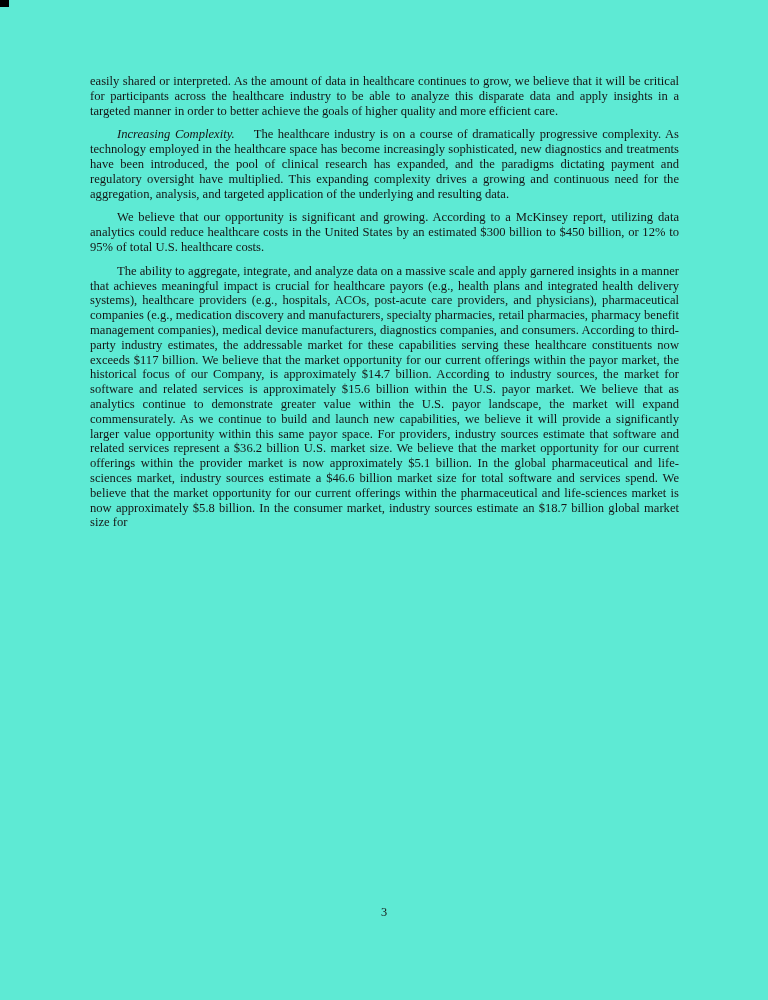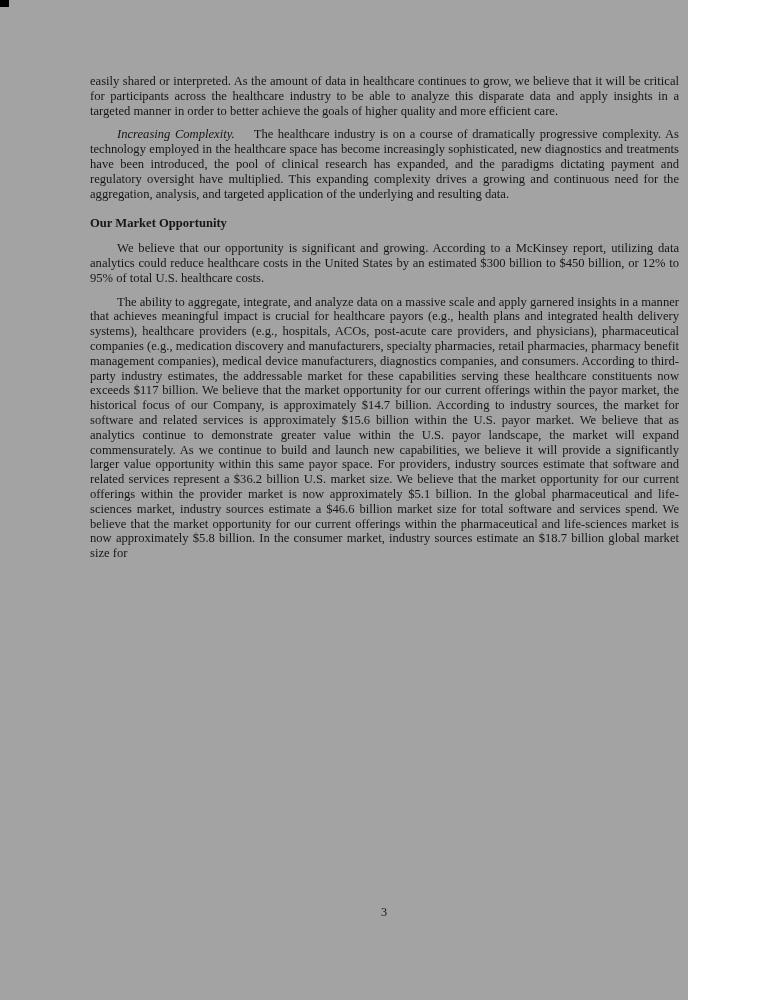--- a/index.html
+++ b/index.html
@@ -2,23 +2,23 @@
 <html><head>
   <meta charset="utf-8">
   <style>
     html, body {
       margin: 0;
       padding: 0;
       background: #ffffff;
     }
     .page {
       position: relative;
-      width: 688px;
+      width: 768px;
       height: 1000px;
-      background: #a3a3a3;
+      background: #5eead4;
       font-family: "Liberation Serif", "DejaVu Serif", serif;
       color: #161616;
       overflow: hidden;
     }
     .corner-artifact {
       position: absolute;
       top: 0;
       left: 0;
       width: 9px;
       height: 7px;
@@ -66,21 +66,20 @@
 <div class="page">
 
   <div class="corner-artifact"></div>
 
   <div class="content">
 
     <p class="para">easily shared or interpreted. As the amount of data in healthcare continues to grow, we believe that it will be critical for participants across the healthcare industry to be able to analyze this disparate data and apply insights in a targeted manner in order to better achieve the goals of higher quality and more efficient care.</p>
 
     <p class="para indented"><span class="lead-italic">Increasing Complexity.</span><span>The healthcare industry is on a course of dramatically progressive complexity. As technology employed in the healthcare space has become increasingly sophisticated, new diagnostics and treatments have been introduced, the pool of clinical research has expanded, and the paradigms dictating payment and regulatory oversight have multiplied. This expanding complexity drives a growing and continuous need for the aggregation, analysis, and targeted application of the underlying and resulting data.</span></p>
 
-    <h2 class="section-heading">Our Market Opportunity</h2>
 
     <p class="para indented">We believe that our opportunity is significant and growing. According to a McKinsey report, utilizing data analytics could reduce healthcare costs in the United States by an estimated $300 billion to $450 billion, or 12% to 95% of total U.S. healthcare costs.</p>
 
     <p class="para indented">The ability to aggregate, integrate, and analyze data on a massive scale and apply garnered insights in a manner that achieves meaningful impact is crucial for healthcare payors (e.g., health plans and integrated health delivery systems), healthcare providers (e.g., hospitals, ACOs, post-acute care providers, and physicians), pharmaceutical companies (e.g., medication discovery and manufacturers, specialty pharmacies, retail pharmacies, pharmacy benefit management companies), medical device manufacturers, diagnostics companies, and consumers. According to third-party industry estimates, the addressable market for these capabilities serving these healthcare constituents now exceeds $117 billion. We believe that the market opportunity for our current offerings within the payor market, the historical focus of our Company, is approximately $14.7 billion. According to industry sources, the market for software and related services is approximately $15.6 billion within the U.S. payor market. We believe that as analytics continue to demonstrate greater value within the U.S. payor landscape, the market will expand commensurately. As we continue to build and launch new capabilities, we believe it will provide a significantly larger value opportunity within this same payor space. For providers, industry sources estimate that software and related services represent a $36.2 billion U.S. market size. We believe that the market opportunity for our current offerings within the provider market is now approximately $5.1 billion. In the global pharmaceutical and life-sciences market, industry sources estimate a $46.6 billion market size for total software and services spend. We believe that the market opportunity for our current offerings within the pharmaceutical and life-sciences market is now approximately $5.8 billion. In the consumer market, industry sources estimate an $18.7 billion global market size for</p>
 
   </div>
 
   <div class="page-number">3</div>
 
 </div>

